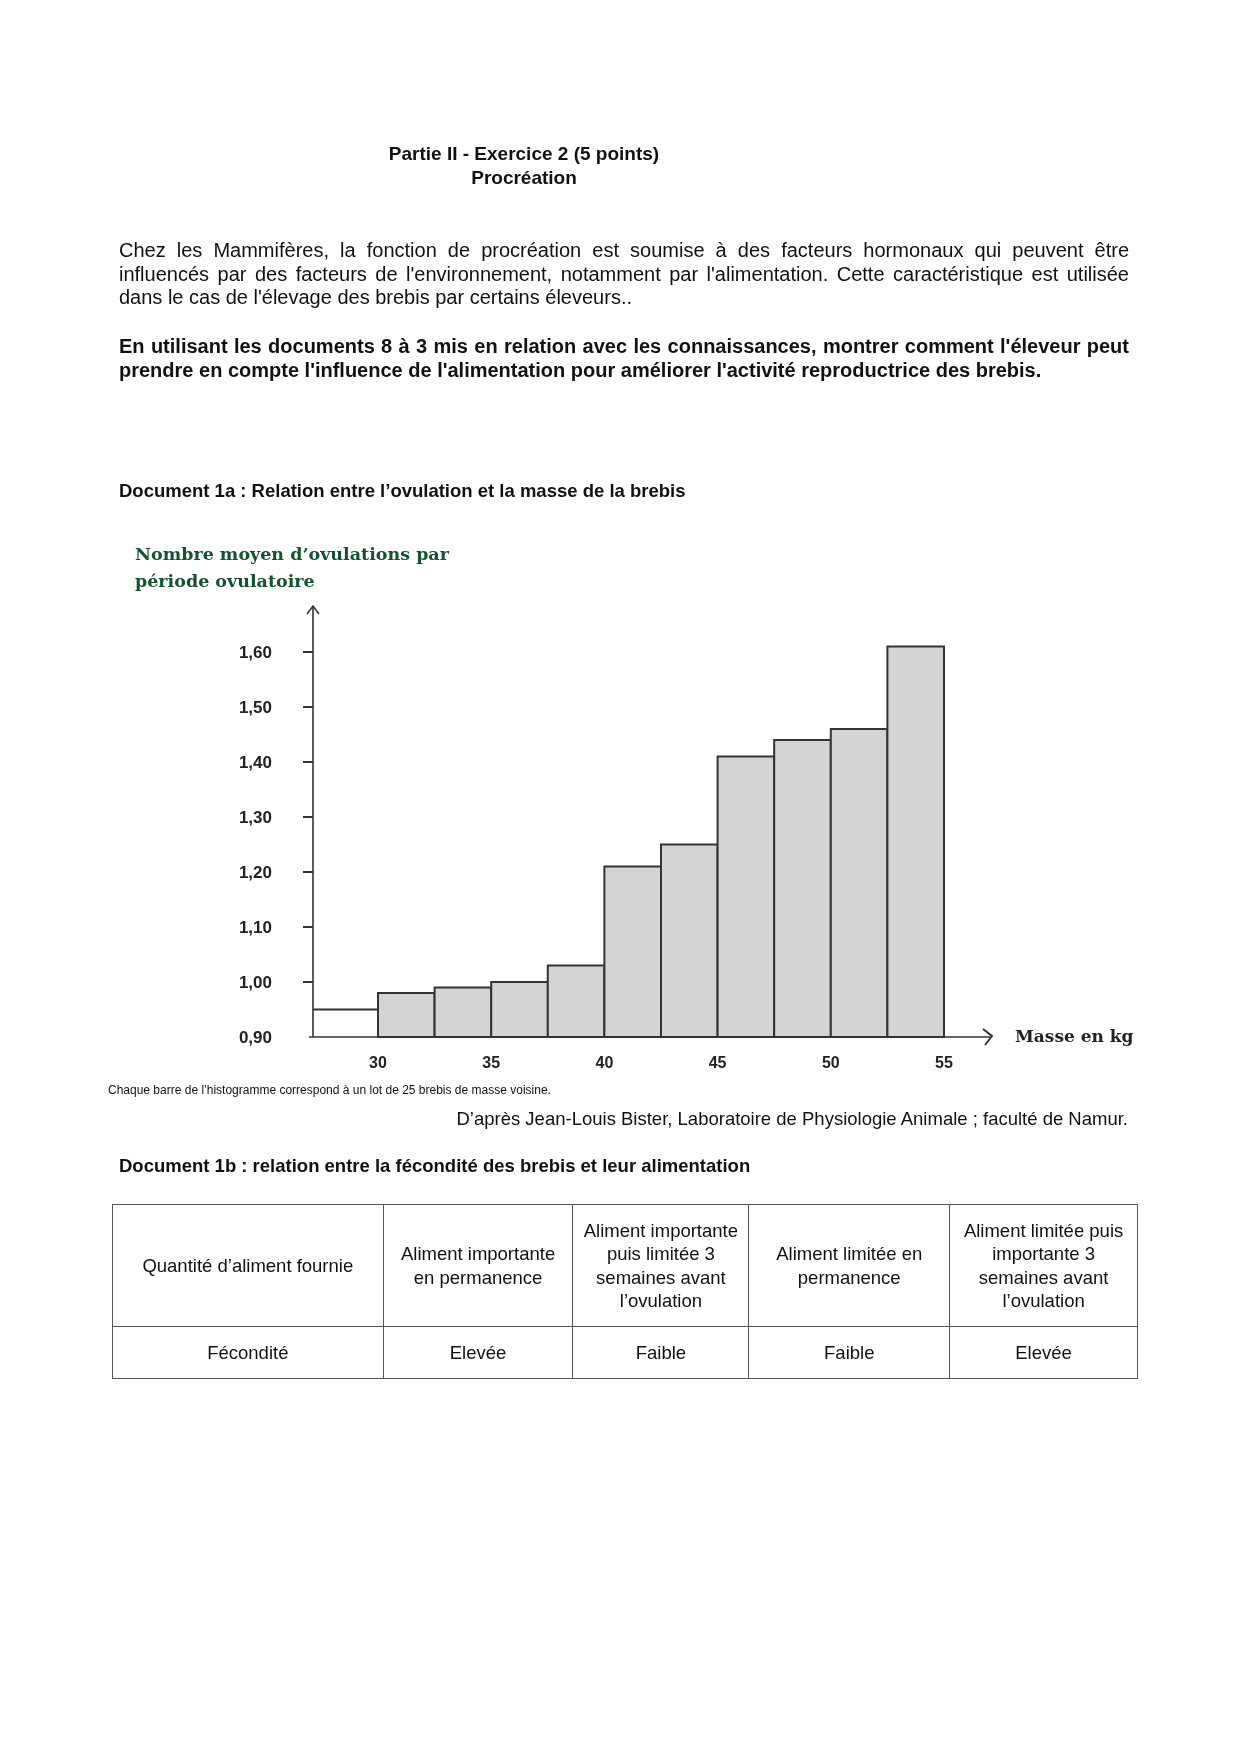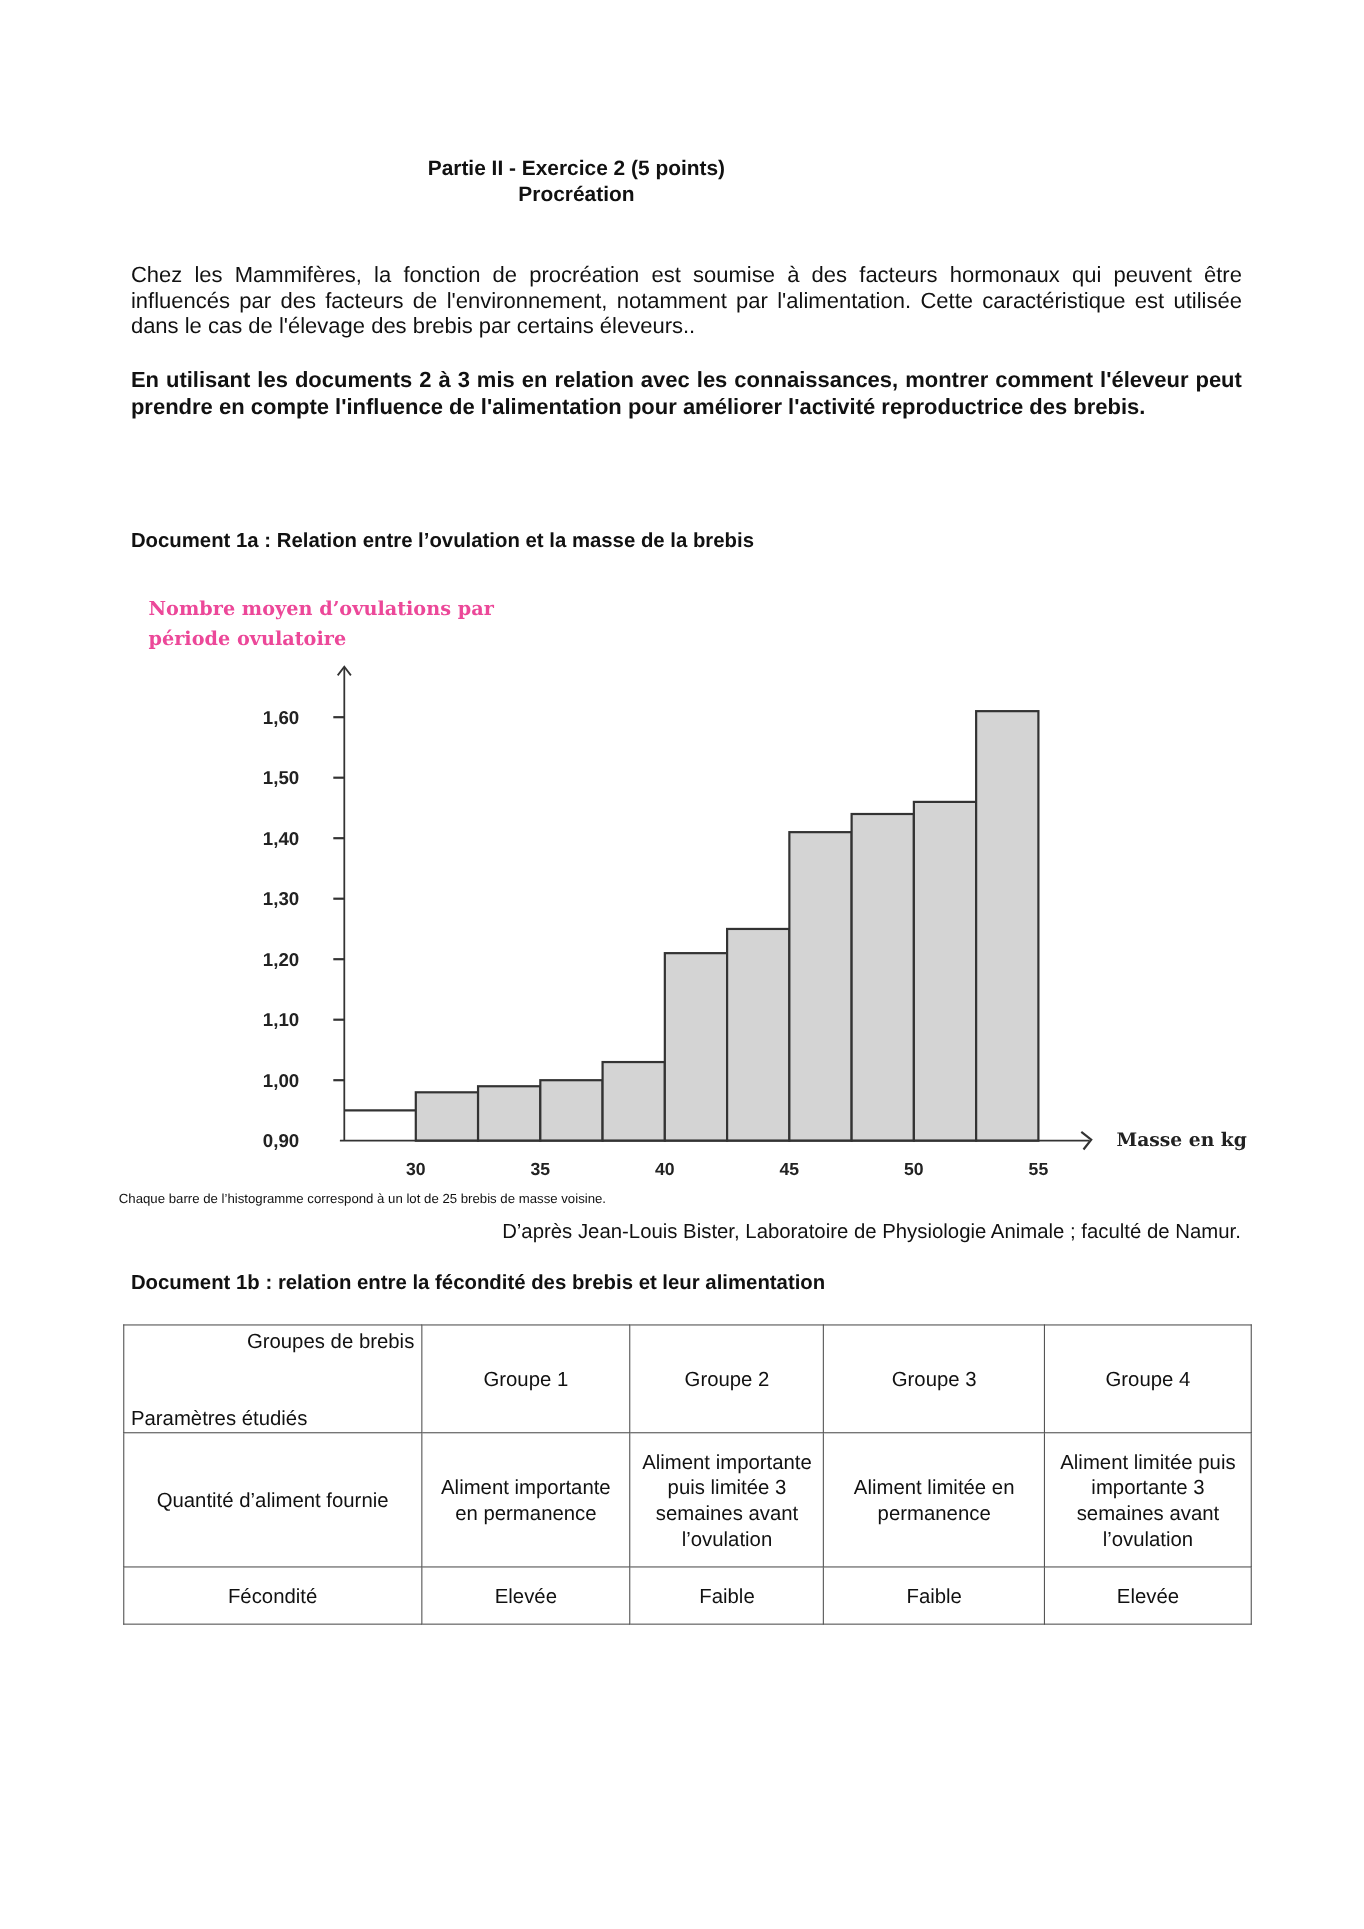--- a/index.html
+++ b/index.html
@@ -3,42 +3,42 @@
 <meta charset="utf-8">
 <style>
   html, body { margin:0; padding:0; background:#fff; }
   body { width:1240px; height:1754px; position:relative; overflow:hidden; color:#111;
          font-family:"Liberation Sans", sans-serif; }
   .abs { position:absolute; }
   .title { left:0; width:1048px; text-align:center; font-weight:bold; font-size:19px; line-height:24px; }
   .para { left:119px; width:1010px; font-size:20px; line-height:23.5px; text-align:justify; }
   .para.bold { font-weight:bold; }
   .heading { left:119px; font-weight:bold; font-size:18.5px; }
-  .chart-title { left:135px; font-family:"DejaVu Serif", serif; font-weight:bold; font-size:17.5px; line-height:27px; color:#ec4899; }
+  .chart-title { left:135px; font-family:"DejaVu Serif", serif; font-weight:bold; font-size:17.5px; line-height:27px; color:#14532d; }
   .caption { left:108px; font-size:12px; }
   .source { right:112px; font-size:18.5px; }
   svg text { font-family:"Liberation Sans", sans-serif; font-weight:bold; fill:#222; }
   table.t { position:absolute; left:112px; top:1204px; width:1026px; border-collapse:collapse;
             font-size:18.5px; line-height:23.5px; }
   table.t td { border:1.6px solid #555; text-align:center; vertical-align:middle; padding:0 6px; }
   table.t tr.r0 { height:98px; }
   table.t tr.r1 { height:122px; }
   table.t tr.r2 { height:52px; }
   .corner { position:relative; height:96px; padding:0 !important; }
   .corner .tr { position:absolute; right:6px; top:2px; }
   .corner .bl { position:absolute; left:6px; bottom:2px; }
 </style>
 </head>
 <body>
 
 <div class="abs title" style="top:142px;">Partie II - Exercice 2 (5 points)</div>
 <div class="abs title" style="top:166px;">Procréation</div>
 
 <div class="abs para" style="top:239px;">Chez les Mammifères, la fonction de procréation est soumise à des facteurs hormonaux qui peuvent être influencés par des facteurs de l'environnement, notamment par l'alimentation. Cette caractéristique est utilisée dans le cas de l'élevage des brebis par certains éleveurs..</div>
-<div class="abs para bold" style="top:335px;">En utilisant les documents 2 à 3 mis en relation avec les connaissances, montrer comment l'éleveur peut prendre en compte l'influence de l'alimentation pour améliorer l'activité reproductrice des brebis.</div>
+<div class="abs para bold" style="top:335px;">En utilisant les documents 8 à 3 mis en relation avec les connaissances, montrer comment l'éleveur peut prendre en compte l'influence de l'alimentation pour améliorer l'activité reproductrice des brebis.</div>
 
 <div class="abs heading" style="top:480px;">Document 1a : Relation entre l’ovulation et la masse de la brebis</div>
 
 <div class="abs chart-title" style="top:541px;">
   <div>Nombre moyen d’ovulations par</div>
   <div>période ovulatoire</div>
 </div>
 
 <svg class="abs" style="left:0; top:0;" width="1240" height="1090">
   <g id="y-axis">
@@ -93,30 +93,20 @@
 
 <table class="t">
   <colgroup>
     <col style="width:271px">
       <col style="width:190px">
       <col style="width:176px">
       <col style="width:201px">
       <col style="width:188px">
   </colgroup>
   <tbody>
-      <tr class="r0">
-    <td class="corner">
-      <span class="tr">Groupes de brebis</span>
-      <span class="bl">Paramètres étudiés</span>
-    </td>
-    <td>Groupe 1</td>
-    <td>Groupe 2</td>
-    <td>Groupe 3</td>
-    <td>Groupe 4</td>
-  </tr>
   <tr class="r1">
     <td>Quantité d’aliment fournie</td>
     <td>Aliment importante en permanence</td>
     <td>Aliment importante puis limitée 3 semaines avant l’ovulation</td>
     <td>Aliment limitée en permanence</td>
     <td>Aliment limitée puis importante 3 semaines avant l’ovulation</td>
   </tr>
   <tr class="r2">
     <td>Fécondité</td>
     <td>Elevée</td>

